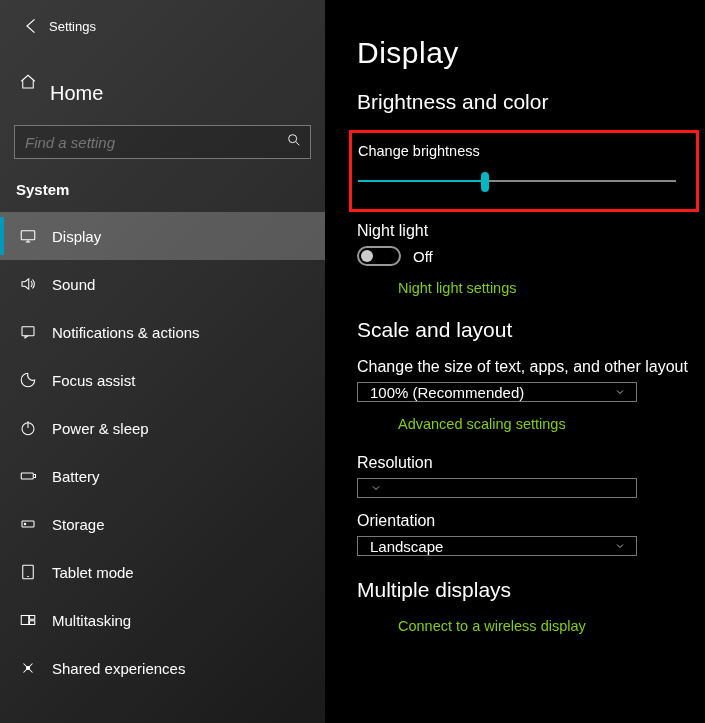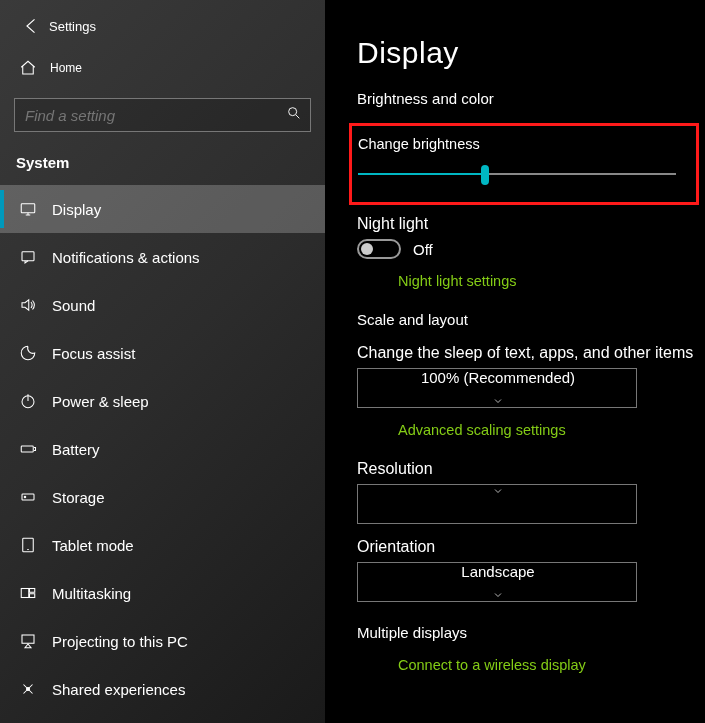--- a/index.html
+++ b/index.html
@@ -8,43 +8,43 @@
   .sidebar {
     width: 325px; height: 100%;
     background: linear-gradient(135deg, #3a3a3a 0%, #2c2c2c 50%, #1a1a1a 100%);
     position: relative;
   }
   .header-row { display: flex; align-items: center; padding: 12px 0 0 18px; height: 40px; }
   .back-btn { width: 28px; height: 28px; display:flex; align-items:center; justify-content:center; cursor:pointer; }
   .header-title { font-size: 13px; margin-left: 3px; }
   .home-row { display:flex; align-items:center; padding: 18px 0 14px 18px; cursor:pointer; }
   .icon-slot { width: 20px; height: 20px; display:flex; align-items:center; justify-content:center; }
-  .home-label { font-size: 12px; margin-left: 12px; }
+  .home-label { font-size: 20px; margin-left: 12px; margin-top: 24px; }
   .search-wrap { margin: 6px 14px 18px 14px; border:1px solid #777; height: 34px; display:flex; align-items:center; padding: 0 8px 0 10px; background: rgba(0,0,0,0.15); }
   .search-input { flex:1; background:transparent; border:none; outline:none; color:#ccc; font-size:15px; font-style:italic; }
   .category { font-weight:600; font-size:15px; padding: 4px 0 14px 16px; }
   .nav-item { display:flex; align-items:center; height:48px; padding-left:18px; cursor:pointer; font-size:15px; }
   .nav-item.active { background: rgba(255,255,255,0.22); position:relative; }
   .nav-item.active::before { content:""; position:absolute; left:0; top:10%; height:80%; width:4px; background:#0099bc; }
   .nav-item .icon-slot { margin-right: 14px; }
   .main { flex:1; background:#000; padding: 36px 0 0 32px; overflow:hidden; position:relative; }
   h1.page-title { font-weight:300; font-size:30px; margin-bottom:20px; letter-spacing:0.5px; }
-  h2.section { font-weight:400; font-size:15px; margin-bottom:16px; }
+  h2.section { font-weight:400; font-size:21px; margin-bottom:16px; }
   .highlight-box { border: 3px solid #ff1a1a; padding: 10px 14px 14px 6px; margin: 2px 10px 10px -8px; width: 350px; }
   .label { font-size:14.5px; margin-bottom:8px; }
   .slider { position:relative; height:20px; margin:12px 6px 4px 0; }
   .slider-track { position:absolute; top:9px; left:0; right:0; height:2px; background:#888; }
   .slider-fill { position:absolute; top:9px; left:0; width:40%; height:2px; background:#00b7c3; }
   .slider-thumb { position:absolute; top:1px; left:40%; width:8px; height:20px; background:#00b7c3; border-radius:4px; transform:translateX(-50%); cursor:pointer; }
   .toggle-row { display:flex; align-items:center; margin: 4px 0 14px 0; }
   .toggle { width:44px; height:20px; border:2px solid #999; border-radius:10px; position:relative; cursor:pointer; margin-right:12px; }
   .toggle-knob { width:12px; height:12px; background:#ccc; border-radius:50%; position:absolute; left:2px; top:2px; }
   .link { color:#84cc16; font-size:14.5px; cursor:pointer; margin-bottom:22px; display:block;margin-left:41px; }
   .sub-label { font-size:16px; margin: 6px 0 6px 0; }
-  .select { width:280px; height:40px; border:1px solid #777; background:#000; display:flex; align-items:center; justify-content:space-between; padding:0 10px 0 12px; font-size:15px; margin-bottom:14px; cursor:pointer;flex-direction:column; }
+  .select { width:280px; height:20px; border:1px solid #777; background:#000; display:flex; align-items:center; justify-content:space-between; padding:0 10px 0 12px; font-size:15px; margin-bottom:14px; cursor:pointer; }
   .chev { width:12px; height:12px; }
   .sp { height: 8px; }
   svg { stroke:#fff; stroke-width:1.4; fill:none; }
 </style>
 </head>
 <body>
 
 <div class="app">
   <div class="sidebar">
     <div class="header-row">
@@ -82,33 +82,33 @@
           <svg viewBox="0 0 24 24" width="18" height="18">
             <rect x="3" y="5" width="18" height="12" rx="1"></rect>
             <path d="M9 20 H15 M12 17 V20"></path>
           </svg>
         </span>
       <span>Display</span>
     </div>
     <div class="nav-item">
       <span class="icon-slot">
           <svg viewBox="0 0 24 24" width="18" height="18">
+            <path d="M4 9 H8 L13 5 V19 L8 15 H4 Z M16 8 Q19 12 16 16 M18 6 Q23 12 18 18"></path>
+          </svg>
+        </span>
+      <span>Sound</span>
+    </div>
+    <div class="nav-item">
+      <span class="icon-slot">
+          <svg viewBox="0 0 24 24" width="18" height="18">
             <rect x="4" y="5" width="16" height="12" rx="1"></rect>
             <path d="M8 17 L8 20 L12 17"></path>
           </svg>
         </span>
       <span>Notifications &amp; actions</span>
-    </div>
-    <div class="nav-item">
-      <span class="icon-slot">
-          <svg viewBox="0 0 24 24" width="18" height="18">
-            <path d="M4 9 H8 L13 5 V19 L8 15 H4 Z M16 8 Q19 12 16 16 M18 6 Q23 12 18 18"></path>
-          </svg>
-        </span>
-      <span>Sound</span>
     </div>
     <div class="nav-item">
       <span class="icon-slot">
           <svg viewBox="0 0 24 24" width="18" height="18">
             <path d="M12 3 A9 9 0 1 0 21 12 A7 7 0 0 1 12 3"></path>
           </svg>
         </span>
       <span>Focus assist</span>
     </div>
     <div class="nav-item">
@@ -149,29 +149,20 @@
     </div>
     <div class="nav-item">
       <span class="icon-slot">
           <svg viewBox="0 0 24 24" width="18" height="18">
             <rect x="3" y="6" width="10" height="12"></rect>
             <rect x="14" y="6" width="7" height="5"></rect>
             <rect x="14" y="13" width="7" height="5"></rect>
           </svg>
         </span>
       <span>Multitasking</span>
-    </div>
-    <div class="nav-item">
-      <span class="icon-slot">
-          <svg viewBox="0 0 24 24" width="18" height="18">
-            <rect x="4" y="4" width="16" height="11"></rect>
-            <path d="M12 16 L8 21 H16 Z"></path>
-          </svg>
-        </span>
-      <span>Projecting to this PC</span>
     </div>
     <div class="nav-item">
       <span class="icon-slot">
           <svg viewBox="0 0 24 24" width="18" height="18">
             <path d="M6 18 L12 12 M12 12 L18 6 M12 12 L18 18 M12 12 L6 6"></path>
             <circle cx="12" cy="12" r="2" fill="#fff"></circle>
           </svg>
         </span>
       <span>Shared experiences</span>
     </div>
@@ -193,21 +184,21 @@
     <div class="sub-label">Night light</div>
     <div class="toggle-row">
       <div class="toggle">
         <div class="toggle-knob"></div>
       </div>
       <span style="font-size:15px;">Off</span>
     </div>
     <a class="link">Night light settings</a>
 
     <h2 class="section">Scale and layout</h2>
-    <div class="sub-label">Change the sleep of text, apps, and other items</div>
+    <div class="sub-label">Change the size of text, apps, and other layout</div>
     <div class="select">
       <span>100% (Recommended)</span>
       <svg class="chev" viewBox="0 0 24 24">
           <path d="M6 9 L12 15 L18 9"></path>
         </svg>
     </div>
     <a class="link">Advanced scaling settings</a>
 
     <div class="sub-label">Resolution</div>
     <div class="select">

